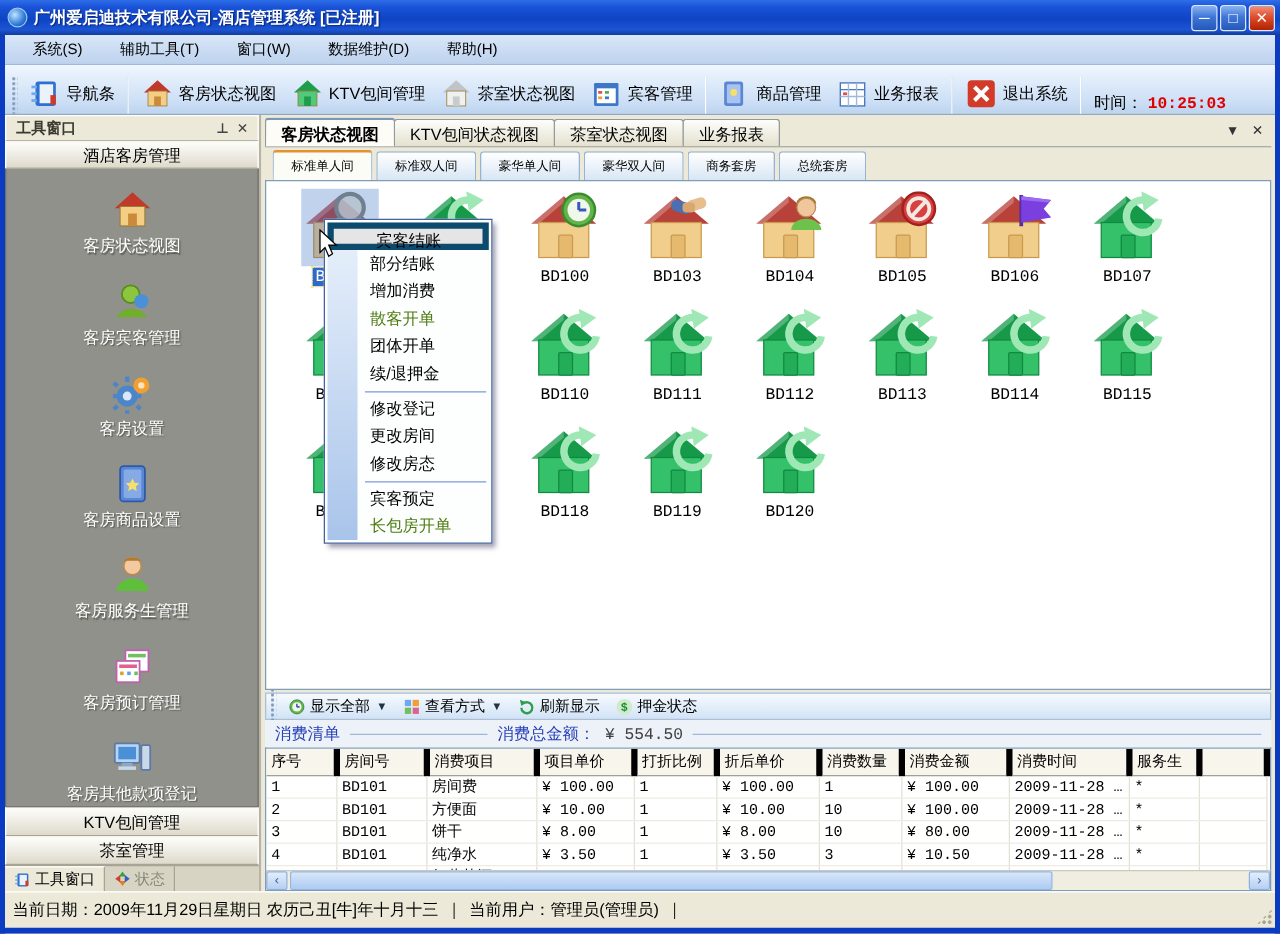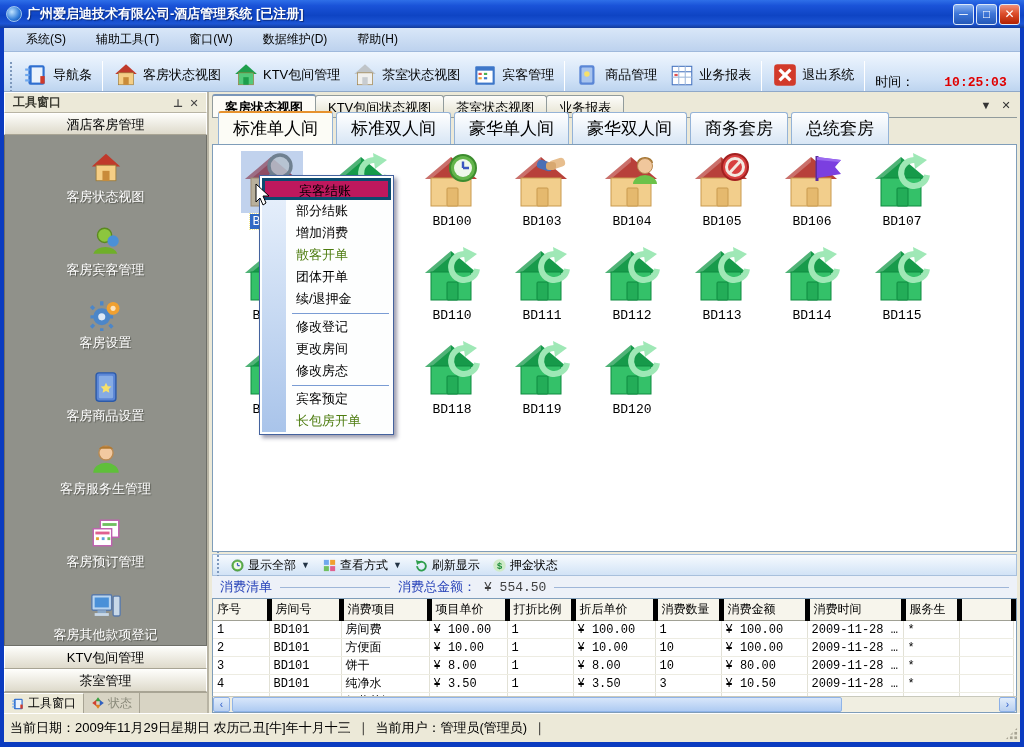--- a/index.html
+++ b/index.html
@@ -14,21 +14,21 @@
   .winbtn { width:21px; height:21px; border-radius:3px; border:1px solid #DCE9FA; color:#fff; font-size:12px; line-height:18px; text-align:center; background:linear-gradient(180deg,#8AB2F0,#3E76D8 45%,#2458B8); font-weight:bold; }
   .winbtn.close { background:linear-gradient(180deg,#F09078,#DD4F2D 45%,#B22000); }
   
   .menubar { height:24px; flex:0 0 24px; background:linear-gradient(180deg,#D9E7F8,#BDD2EE); display:flex; align-items:center; padding-left:10px; border-bottom:1px solid #9FB9DC; }
   .menu-item { padding:3px 12px; margin-right:6px; }
   
   .toolbar { height:40px; flex:0 0 40px; background:linear-gradient(180deg,#EFF6FE,#CFE1F6 70%,#BDD4EF); display:flex; align-items:flex-end; border-bottom:1px solid #8FA8C8; padding-left:2px; }
   .grip { width:5px; height:30px; margin:0 3px; background-image:radial-gradient(circle,#7E99BC 1px,transparent 1.4px); background-size:4px 4px; }
   .tbtn { display:flex; align-items:center; gap:4px; padding:3px 6px; font-size:13px; white-space:nowrap; }
   .tsep { width:1px; height:30px; background:#9FB9D8; border-right:1px solid #fff; margin:0 4px; }
-  .time-box { display:flex; align-items:center; font-size:13px; padding-left:6px;gap:26px; }
+  .time-box { display:flex; align-items:center; font-size:13px; padding-left:6px; }
   .time-value { color:#E00000; font-weight:bold; font-family:"Liberation Mono",monospace; margin-left:4px; }
   
   .main { flex:1; display:flex; min-height:0; }
   
   .sidebar { width:205px; flex:0 0 205px; display:flex; flex-direction:column; border-right:2px solid #B8B4A4; background:#ECE9D8; }
   .tool-title { height:21px; flex:0 0 21px; display:flex; align-items:center; padding:0 4px 0 8px; background:#ECE9D8; border:1px solid #fff; border-bottom:1px solid #B8B4A4; font-weight:bold; color:#3A3A30; }
   .tool-title .spacer { flex:1; }
   .mini-ic { width:16px; height:14px; text-align:center; font-size:11px; color:#444; line-height:14px; }
   .group-header { height:22px; flex:0 0 22px; text-align:center; line-height:21px; background:linear-gradient(180deg,#FDFDFA,#DEDACB); border:1px solid #fff; border-bottom:1px solid #A8A494; font-size:13px; }
   .navzone { flex:1; background:#90918A; border:1px solid #6E6F68; border-top:none; padding-top:16px; overflow:hidden; }
@@ -40,37 +40,37 @@
   .side-tab { display:flex; align-items:center; gap:3px; padding:0 7px; font-size:12px; color:#8A8A7A; border-right:1px solid #A8A494; }
   .side-tab.active { background:#ECE9D8; color:#000; border-top:1px solid #fff; }
   
   .content { flex:1; display:flex; flex-direction:column; min-width:0; background:#ECE9D8; padding:3px 3px 0 3px; }
   .doc-tabbar { height:23px; flex:0 0 23px; display:flex; align-items:flex-end; border-bottom:1px solid #919B9C; }
   .doc-tab { padding:3px 12px 3px 12px; font-size:13px; border:1px solid #919B9C; border-bottom:none; border-radius:3px 3px 0 0; background:linear-gradient(180deg,#FDFDFB,#E4E1CE); margin-right:-1px; height:22px; }
   .doc-tab.active { background:#FDFCF7; font-weight:bold; border-top:2px solid #7A96B8; height:23px; }
   .doc-tabbar .dtspacer { flex:1; }
   .doc-tabbar .dtctl { width:18px; height:18px; text-align:center; line-height:17px; font-size:11px; color:#333; margin:0 2px 2px 0; }
   .sub-tabbar { height:26px; flex:0 0 26px; display:flex; align-items:flex-end; padding-left:6px; background:#ECE9D8; }
-  .sub-tab { padding:4px 14px; font-size:17px; border:1px solid #94B3D7; border-bottom:none; border-radius:3px 3px 0 0; background:linear-gradient(180deg,#FFFFFF,#D8E6F5); margin-right:3px; }
+  .sub-tab { padding:4px 14px; font-size:10px; border:1px solid #94B3D7; border-bottom:none; border-radius:3px 3px 0 0; background:linear-gradient(180deg,#FFFFFF,#D8E6F5); margin-right:3px; }
   .sub-tab.active { background:#FCFCF6; border-top:2px solid #E6922E; position:relative; z-index:2; }
   
   .room-panel { flex:1; min-height:0; background:#fff; border:1px solid #7F9DB9; position:relative; overflow:hidden; padding:8px 0 0 14px; }
   .room-row { display:flex; height:94px; }
   .room-cell { width:90px; display:flex; flex-direction:column; align-items:center; }
   .room-ic { width:58px; height:58px; position:relative; }
   .room-ic svg { width:58px; height:58px; display:block; }
   .room-cell.selected .room-ic::after { content:""; position:absolute; inset:-2px; background:rgba(49,106,197,.30); }
   .room-label { margin-top:3px; font-family:"Liberation Mono","DejaVu Sans Mono",monospace; font-size:13px; }
   .room-cell.selected .room-label { background:#316AC5; color:#fff; outline:1px dotted #F7E98C; padding:0 2px; }
   
   .ctx-menu { position:absolute; left:46px; top:30px; width:135px; background:#FDFEFE; border:1px solid #44629E; box-shadow:3px 3px 4px rgba(40,40,80,.45); padding:2px; z-index:10; }
   .ctx-strip { position:absolute; left:2px; top:2px; bottom:2px; width:24px; background:linear-gradient(180deg,#EAF2FC,#A9C4EA); }
   .ctx-item { position:relative; height:22px; line-height:21px; padding-left:34px; font-size:13px; white-space:nowrap; }
   .ctx-item.disabled { color:#4d7c0f; }
-  .ctx-item.highlight { background:#be185d; border:3px solid #0c4a6e; line-height:19px; }
+  .ctx-item.highlight { background:#e5e5e5; border:5px solid #0c4a6e; line-height:19px; }
   .ctx-sep { position:relative; height:6px; }
   .ctx-sep::after { content:""; position:absolute; left:30px; right:2px; top:3px; border-top:1px solid #7A9CD4; }
   .cursor-arrow { position:absolute; left:42px; top:38px; z-index:11; }
   
   .action-bar { height:22px; flex:0 0 22px; background:linear-gradient(180deg,#F6FAFE,#D2E3F6); border:1px solid #A8C0DC; display:flex; align-items:center; margin-top:2px; }
   .abtn { display:flex; align-items:center; gap:3px; padding:0 6px; font-size:12px; white-space:nowrap; }
   .abtn .dd { font-size:9px; color:#234; margin-left:2px; }
   
   .sum-bar { height:22px; flex:0 0 22px; display:flex; align-items:center; background:#EDF1F8; padding:0 8px; color:#2742B8; font-size:13px; gap:8px; }
   .sum-line { flex:0 0 110px; border-top:1px solid #9FB6D8; }

